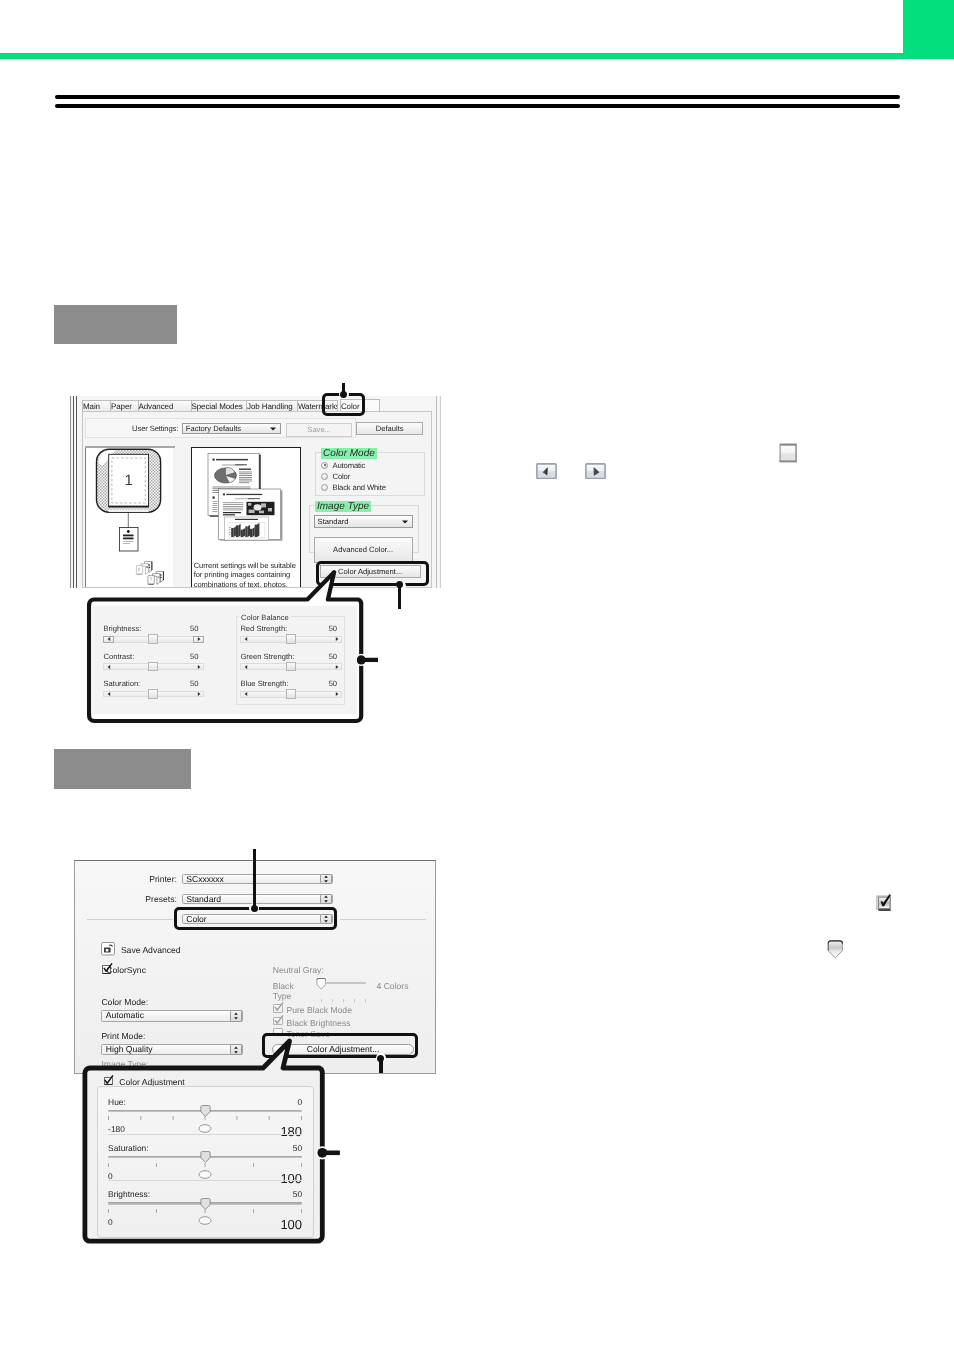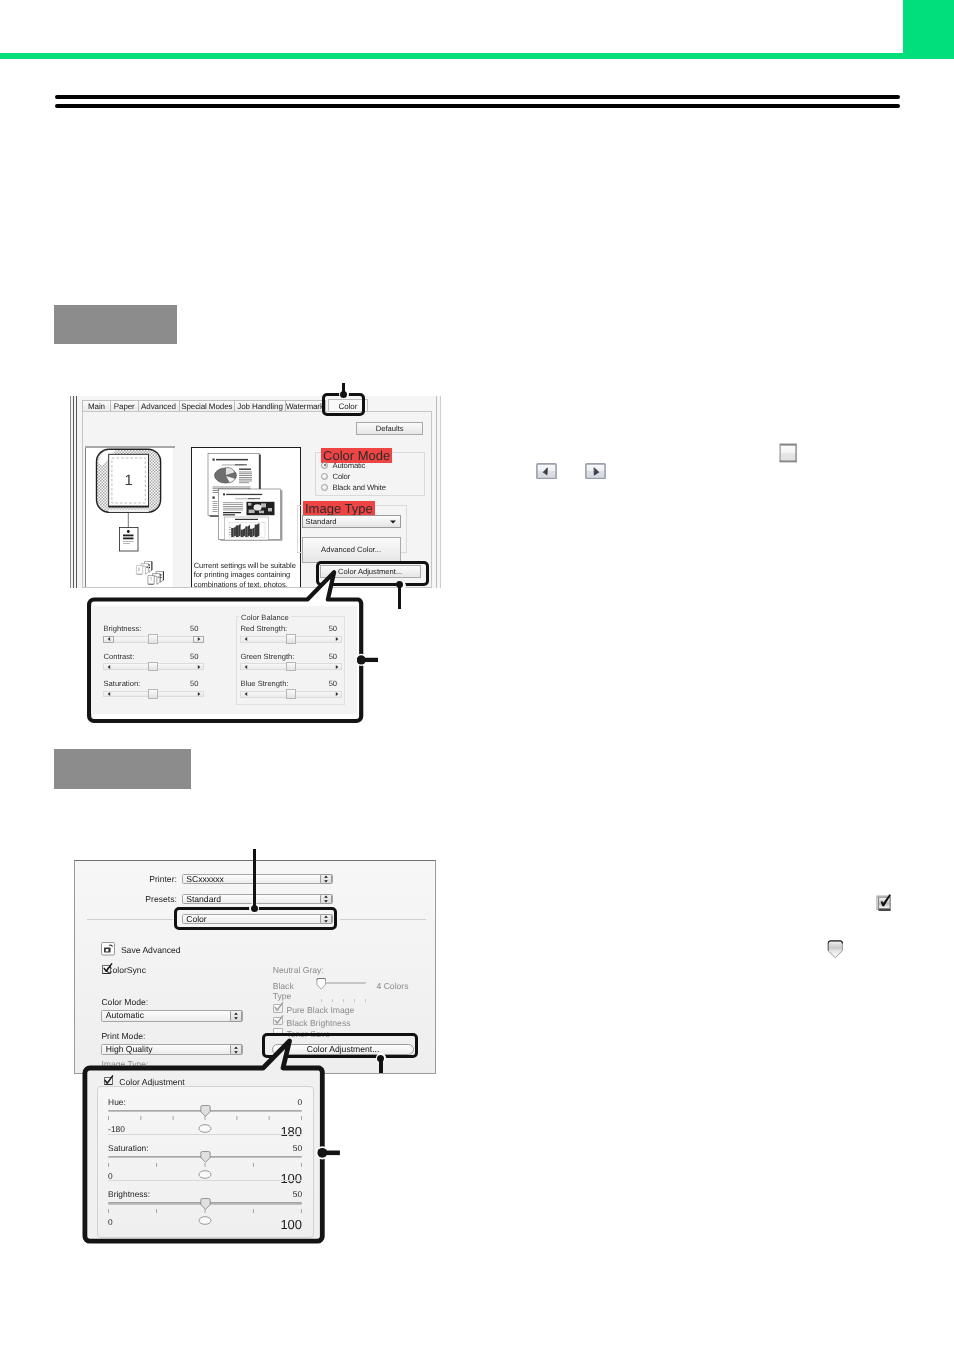--- a/index.html
+++ b/index.html
@@ -15,36 +15,36 @@
 
   
   .win-dlg{position:absolute;left:70px;top:396px;width:371px;height:192px;
            background:#f5f5f5;box-sizing:border-box;
            font-family:"Liberation Sans",sans-serif;overflow:hidden;
            -webkit-font-smoothing:antialiased;}
   .vline{position:absolute;width:1px;background:#8d8d8d;}
   .win-scroll{position:absolute;left:366px;top:0;width:1px;bottom:0;background:#bdbdbd;}
   .tabrow{position:absolute;left:12px;top:3.5px;height:12px;display:flex;}
   .tab{height:12px;background:linear-gradient(#fbfbfb,#e9e9e9);border:1px solid #bdbdbd;border-bottom:none;
-       font-size:8px;line-height:11.5px;color:#1a1a1a;text-align:center;box-sizing:border-box;white-space:nowrap;
+       font-size:8px;line-height:11.5px;color:#1a1a1a;text-align:left;box-sizing:border-box;white-space:nowrap;
        font-family:"Liberation Sans",sans-serif;letter-spacing:-0.1px;}
   .tab+.tab{margin-left:-1px;}
   .tab.sel{background:#fafafa;}
   .tabbody{position:absolute;left:12px;top:15px;right:9px;bottom:0px;background:#f4f4f4;border:1px solid #c6c6c6;overflow:hidden;}
   .usrow{position:absolute;background:#f7f7f7;border:1px solid #e2e2e2;box-sizing:border-box;}
   .lbl{position:absolute;font-size:7.7px;color:#2b2b2b;white-space:nowrap;letter-spacing:-0.15px;}
   .combo{position:absolute;background:linear-gradient(#fdfdfd,#e4e4e4);border:1px solid #9a9a9a;box-sizing:border-box;}
   .combo .txt{position:absolute;left:3px;top:0;bottom:0;display:flex;align-items:center;font-size:7.6px;color:#1c1c1c;white-space:nowrap;}
   .combo .arr{position:absolute;right:4px;top:50%;transform:translateY(-50%);width:0;height:0;
                border-left:3px solid transparent;border-right:3px solid transparent;border-top:3.5px solid #1a1a1a;}
   .btn{position:absolute;background:linear-gradient(#fbfbfb,#e6e6e6);border:1px solid #a9a9a9;box-sizing:border-box;
        display:flex;align-items:center;justify-content:center;font-size:7.6px;color:#1c1c1c;white-space:nowrap;}
   .btn.dis{color:#a0a0a0;border-color:#cfcfcf;background:#f4f4f4;}
   .grp{position:absolute;border:1px solid #dadada;box-sizing:border-box;}
-  .grp>.cap{position:absolute;left:5px;top:-5px;background:#ef4444;padding:0 2px;font-size:13px;color:#2b2b2b;}
+  .grp>.cap{position:absolute;left:5px;top:-5px;background:#86efac;padding:0 2px;font-size:10px;color:#2b2b2b;font-style:italic;}
   .radio{position:absolute;width:7px;height:7px;border-radius:50%;background:radial-gradient(circle at 35% 32%,#fff,#d2d2d2);border:1px solid #9d9d9d;box-sizing:border-box;}
   .radio.on::after{content:"";position:absolute;left:1.4px;top:1.4px;width:2.4px;height:2.4px;border-radius:50%;background:#555;}
   .preview{position:absolute;background:#fff;border:1px solid #8e8e8e;box-sizing:border-box;overflow:hidden;}
   .previewbar{position:absolute;background:#bdbdbd;}
 
   
   .hl{position:absolute;border:3.4px solid #111;border-radius:5px;box-sizing:border-box;}
   .lead{position:absolute;background:#111;}
   .dot{position:absolute;width:10px;height:10px;border-radius:50%;background:#111;}
 
@@ -168,28 +168,36 @@
 
   <div class="win-dlg">
     <div class="vline" style="left:0.4px;top:0;bottom:0"></div>
     <div class="vline" style="left:2.5px;top:0;bottom:0;background:#575757"></div>
     <div class="vline" style="left:5.7px;top:0;bottom:0;background:#575757"></div>
     <div class="win-scroll"></div>
     <div class="vline" style="left:370px;top:0;bottom:0;background:#cfcfcf"></div>
     <div class="tabrow">
       <div class="tab" style="width:29px">Main</div>
       <div class="tab" style="width:28.5px">Paper</div>
-      <div class="tab" style="width:42px">Advanced</div>
+      <div class="tab" style="width:54px">Advanced</div>
       <div class="tab" style="width:56.6px">Special Modes</div>
       <div class="tab" style="width:51.8px">Job Handling</div>
       <div class="tab" style="width:41px;overflow:hidden">Watermarks</div>
       <div class="tab sel" style="width:40px;margin-left:2px;height:13px;margin-top:-1px;line-height:13px">Color</div>
     </div>
 
     <div class="tabbody">
+      <div class="usrow" style="left:1.9px;top:5.5px;width:270.8px;height:20px">
+        <span class="lbl" style="left:46.2px;top:5.6px">User Settings:</span>
+        <div class="combo" style="left:95.9px;top:4.9px;width:99.5px;height:10.9px">
+          <span class="txt">Factory Defaults</span>
+          <span class="arr"></span>
+        </div>
+        <div class="btn dis" style="left:200.3px;top:4px;width:65.9px;height:14px">Save...</div>
+      </div>
       <div class="btn" style="left:273.4px;top:9.6px;width:66.6px;height:13.4px">Defaults</div>
 
       <div class="previewbar" style="left:1.7px;top:34.3px;width:90px;height:1.6px;background:#a8a8a8"></div>
       <div class="preview" style="left:1.7px;top:35.9px;width:89px;height:152px;border:none;border-left:1px solid #808080;border-right:1px solid #f0f0f0;background:#fff">
         <svg viewBox="0 0 89 142" width="89" height="142" style="position:absolute;left:-0.9px;top:-0.9px">
           <defs>
             <pattern id="hatch" width="3" height="3" patternUnits="userSpaceOnUse">
               <rect width="3" height="3" fill="#ffffff"></rect>
               <rect width="1.5" height="1.5" fill="#a8a8a8"></rect>
               <rect x="1.5" y="1.5" width="1.5" height="1.5" fill="#a8a8a8"></rect>
@@ -354,21 +362,21 @@
         <div style="position:absolute;left:5.4px;top:18.5px">
           <span class="radio" style="left:0;top:1.2px;position:absolute"></span>
           <span class="lbl" style="left:11px;top:0">Color</span>
         </div>
         <div style="position:absolute;left:5.4px;top:29.5px">
           <span class="radio" style="left:0;top:1.2px;position:absolute"></span>
           <span class="lbl" style="left:11px;top:0">Black and White</span>
         </div>
       </div>
 
-      <div class="grp" style="left:214px;top:92.9px;width:109.8px;height:48.4px">
+      <div class="grp" style="left:226px;top:92.9px;width:109.8px;height:48.4px">
         <span class="cap">Image Type</span>
         <div class="combo" style="left:3.6px;top:9.1px;width:99px;height:13.5px">
           <span class="txt">Standard</span>
           <span class="arr"></span>
         </div>
         <div class="btn" style="left:3.6px;top:31.1px;width:99px;height:26px">Advanced Color...</div>
       </div>
 
       <div class="btn" style="left:236.5px;top:153.3px;width:101.3px;height:12.5px">Color Adjustment...</div>
     </div>
@@ -584,21 +592,21 @@
             <line x1="44.5" y1="0" x2="44.5" y2="3.2"></line>
           </g>
         </svg>
     </div>
     <span class="mlbl dim" style="left:301.2px;top:119.5px">4 Colors</span>
 
     <span class="mcheck dim" style="left:198.2px;top:143.1px"></span>
     <svg width="11" height="11" viewBox="0 0 11 11" style="position:absolute;left:197.7px;top:141.3px">
       <path d="M2.2 5.4 L4.2 8.2 L9.6 0.9" fill="none" stroke="#9a9a9a" stroke-width="1.4" stroke-linecap="round" stroke-linejoin="round"></path>
     </svg>
-    <span class="mlbl dim" style="left:211.2px;top:144.4px">Pure Black Image</span>
+    <span class="mlbl dim" style="left:211.2px;top:144.4px">Pure Black Mode</span>
     <span class="mcheck dim" style="left:198.2px;top:155.6px"></span>
     <svg width="11" height="11" viewBox="0 0 11 11" style="position:absolute;left:197.7px;top:153.8px">
       <path d="M2.2 5.4 L4.2 8.2 L9.6 0.9" fill="none" stroke="#9a9a9a" stroke-width="1.4" stroke-linecap="round" stroke-linejoin="round"></path>
     </svg>
     <span class="mlbl dim" style="left:211.2px;top:156.9px">Black Brightness</span>
     <span class="mcheck dim" style="left:198.2px;top:166.6px"></span>
     <span class="mlbl dim" style="left:211.2px;top:167.6px">Toner Save</span>
 
     <div class="mbtn" style="left:196.6px;top:182.7px;width:142.3px;height:11px">Color Adjustment...</div>
   </div>

